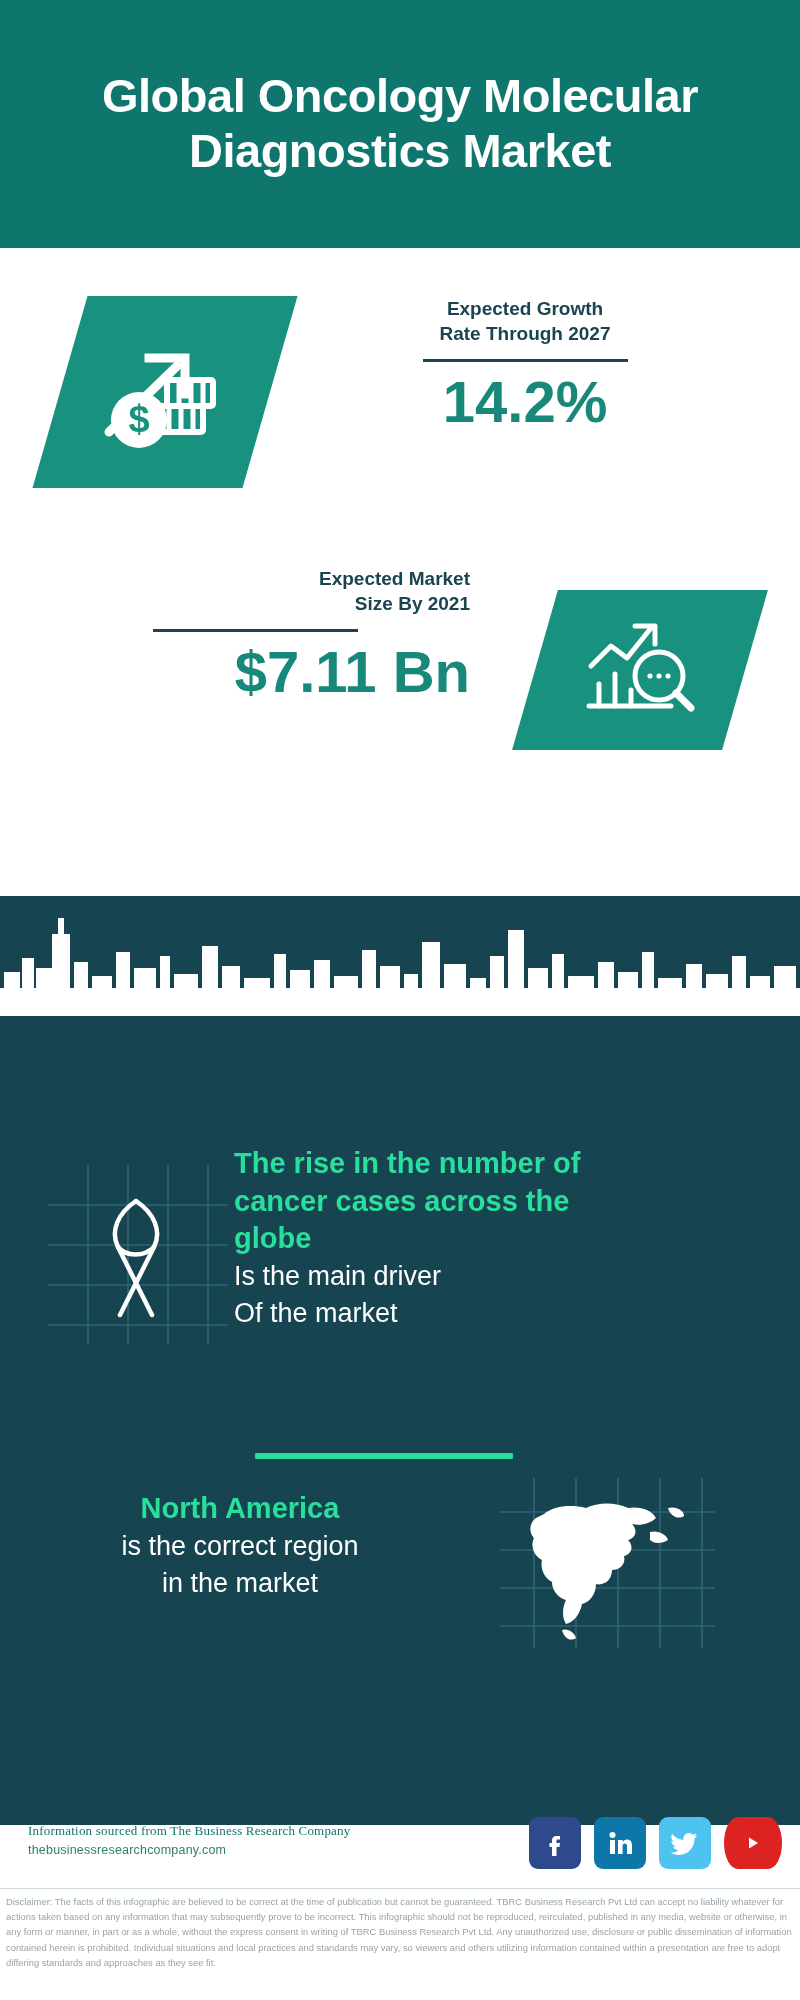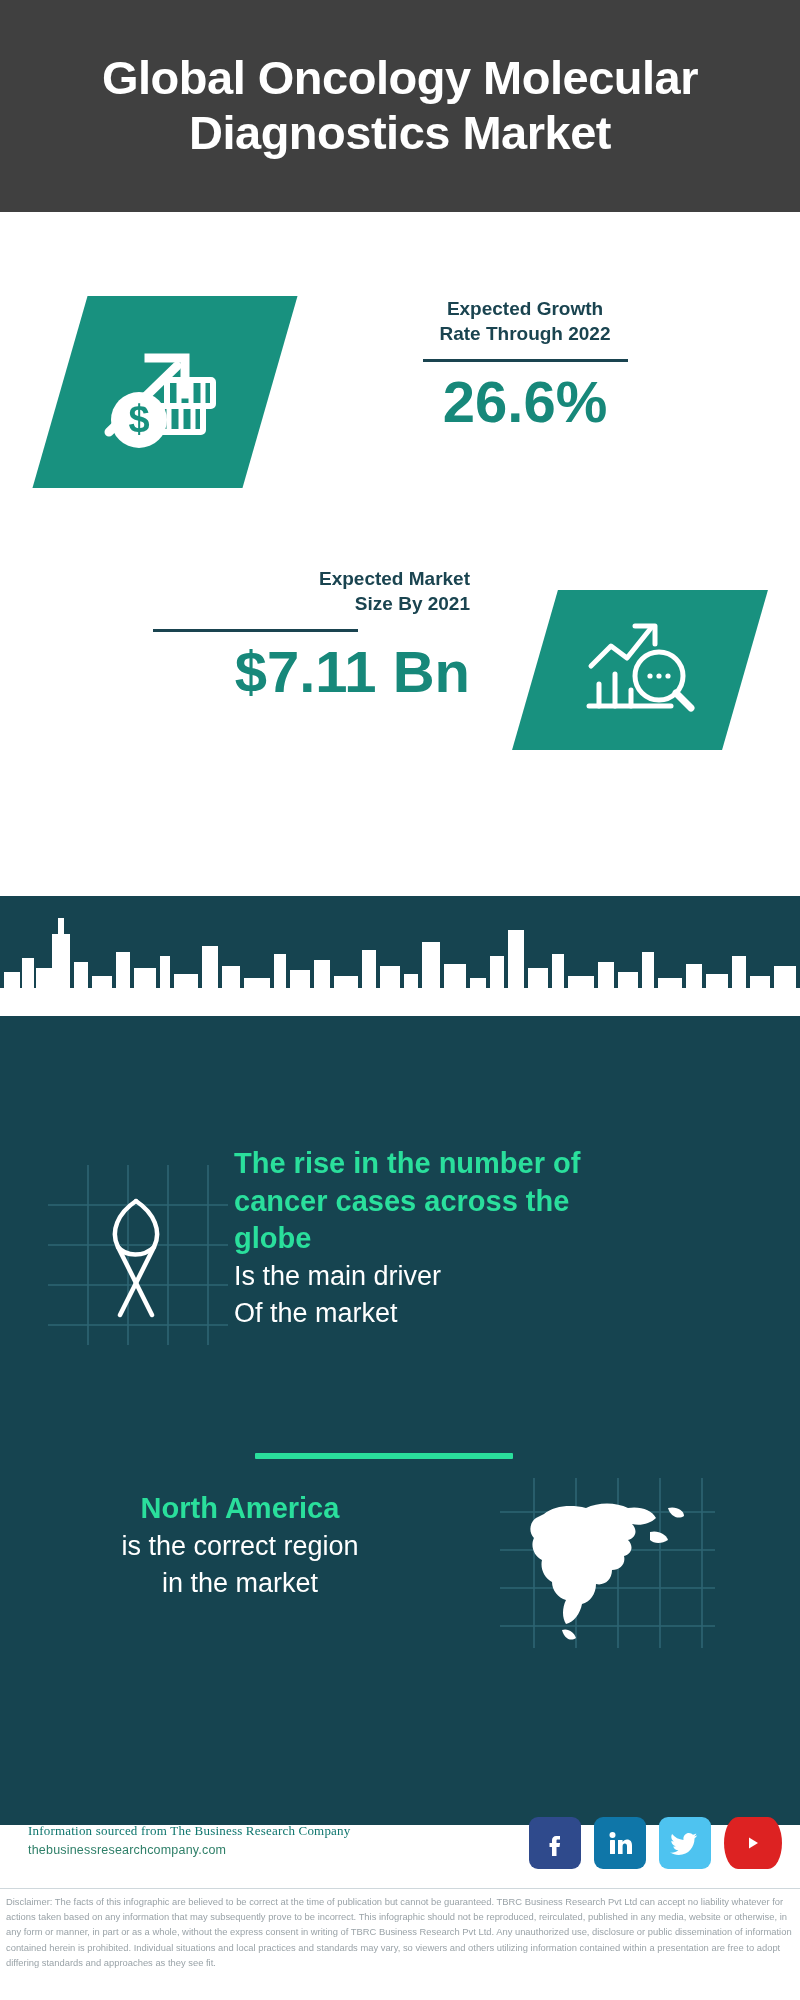--- a/index.html
+++ b/index.html
@@ -8,22 +8,22 @@
     font-family:"Liberation Sans", sans-serif;
     background:#ffffff;
     width:800px; height:2000px;
     position:relative;
     overflow:hidden;
   }
   .page { position:relative; width:800px; height:2000px; background:#fff; }
 
   
   .header {
-    position:absolute; left:0; top:0; width:800px; height:212px;
-    background:#404040;
+    position:absolute; left:0; top:0; width:800px; height:248px;
+    background:#0f766e;
     display:flex; align-items:center; justify-content:center;
   }
   .header h1 {
     color:#ffffff;
     font-size:47px; line-height:1.16; font-weight:bold;
     text-align:center; letter-spacing:-0.5px;
     width:640px;
   }
 
   
@@ -121,24 +121,24 @@
       <rect x="62" y="78" width="46" height="26" stroke="#fff" stroke-width="6" fill="none" rx="2"></rect>
       <path d="M74 78 V104 M86 78 V104 M98 78 V104" stroke="#fff" stroke-width="5"></path>
       <circle cx="44" cy="92" r="28" fill="#fff"></circle>
       <text x="44" y="104" font-family="Liberation Sans, sans-serif" font-size="38" font-weight="bold" fill="#18917f" text-anchor="middle">$</text>
     </svg>
   </div>
 
   <div class="stat1-text">
     <div class="stat-title">
       <span>Expected Growth</span><br>
-      <span>Rate Through 2022</span>
+      <span>Rate Through 2027</span>
     </div>
     <div class="rule"></div>
-    <div class="stat-value">26.6%</div>
+    <div class="stat-value">14.2%</div>
   </div>
 
   <div class="stat2-text">
     <div class="stat-title">
       <span>Expected Market</span><br>
       <span>Size By 2021</span>
     </div>
     <div class="rule"></div>
     <div class="stat-value">$7.11 Bn</div>
   </div>

